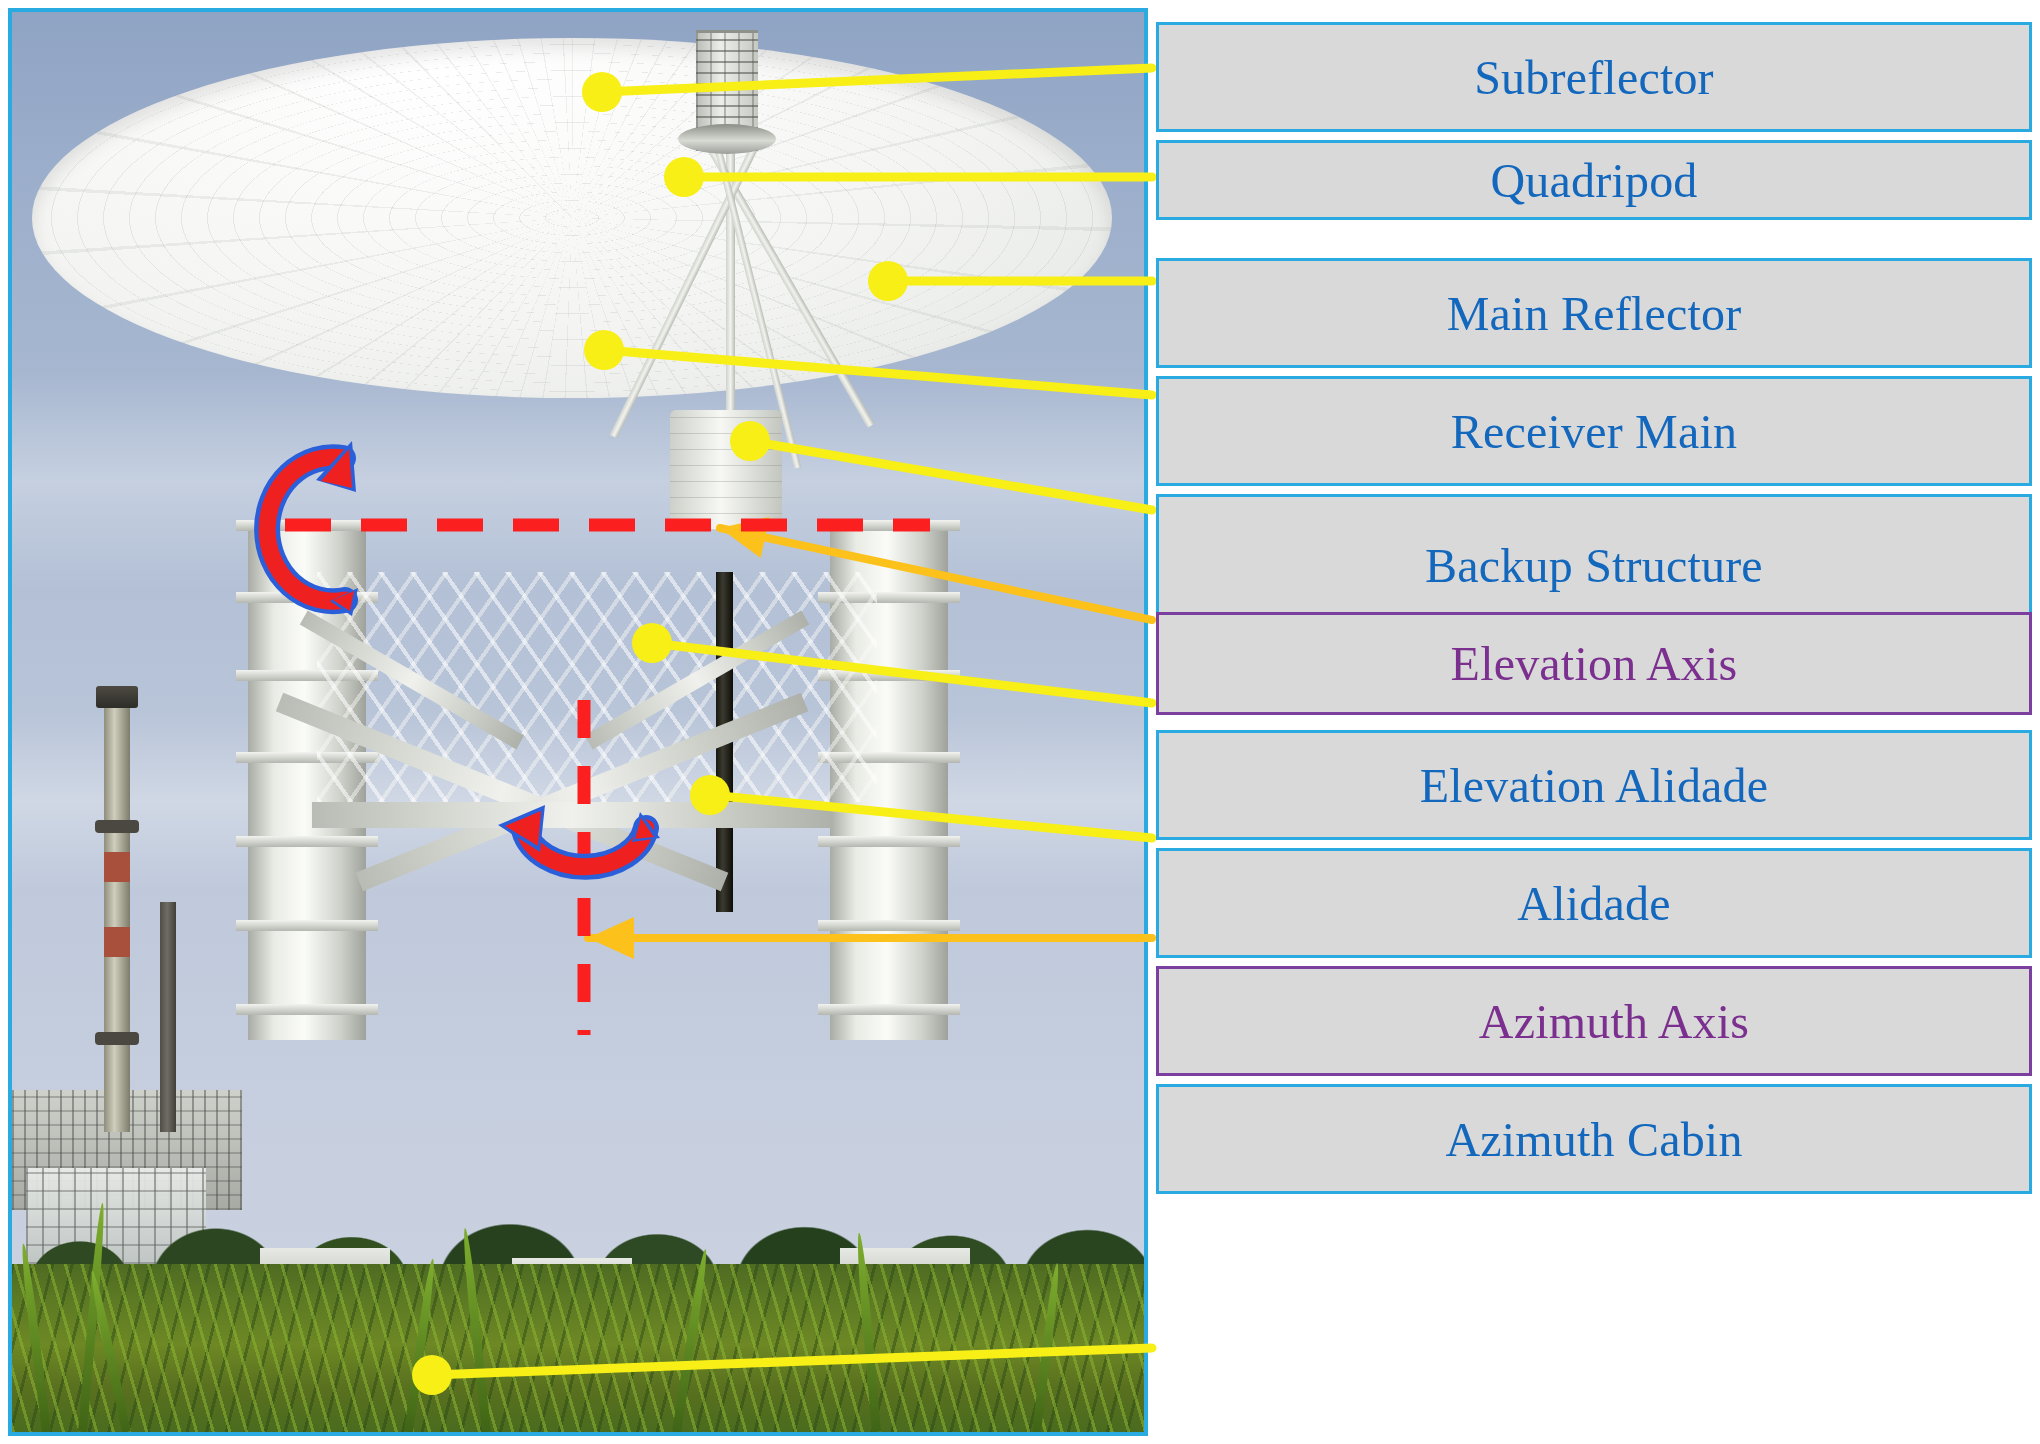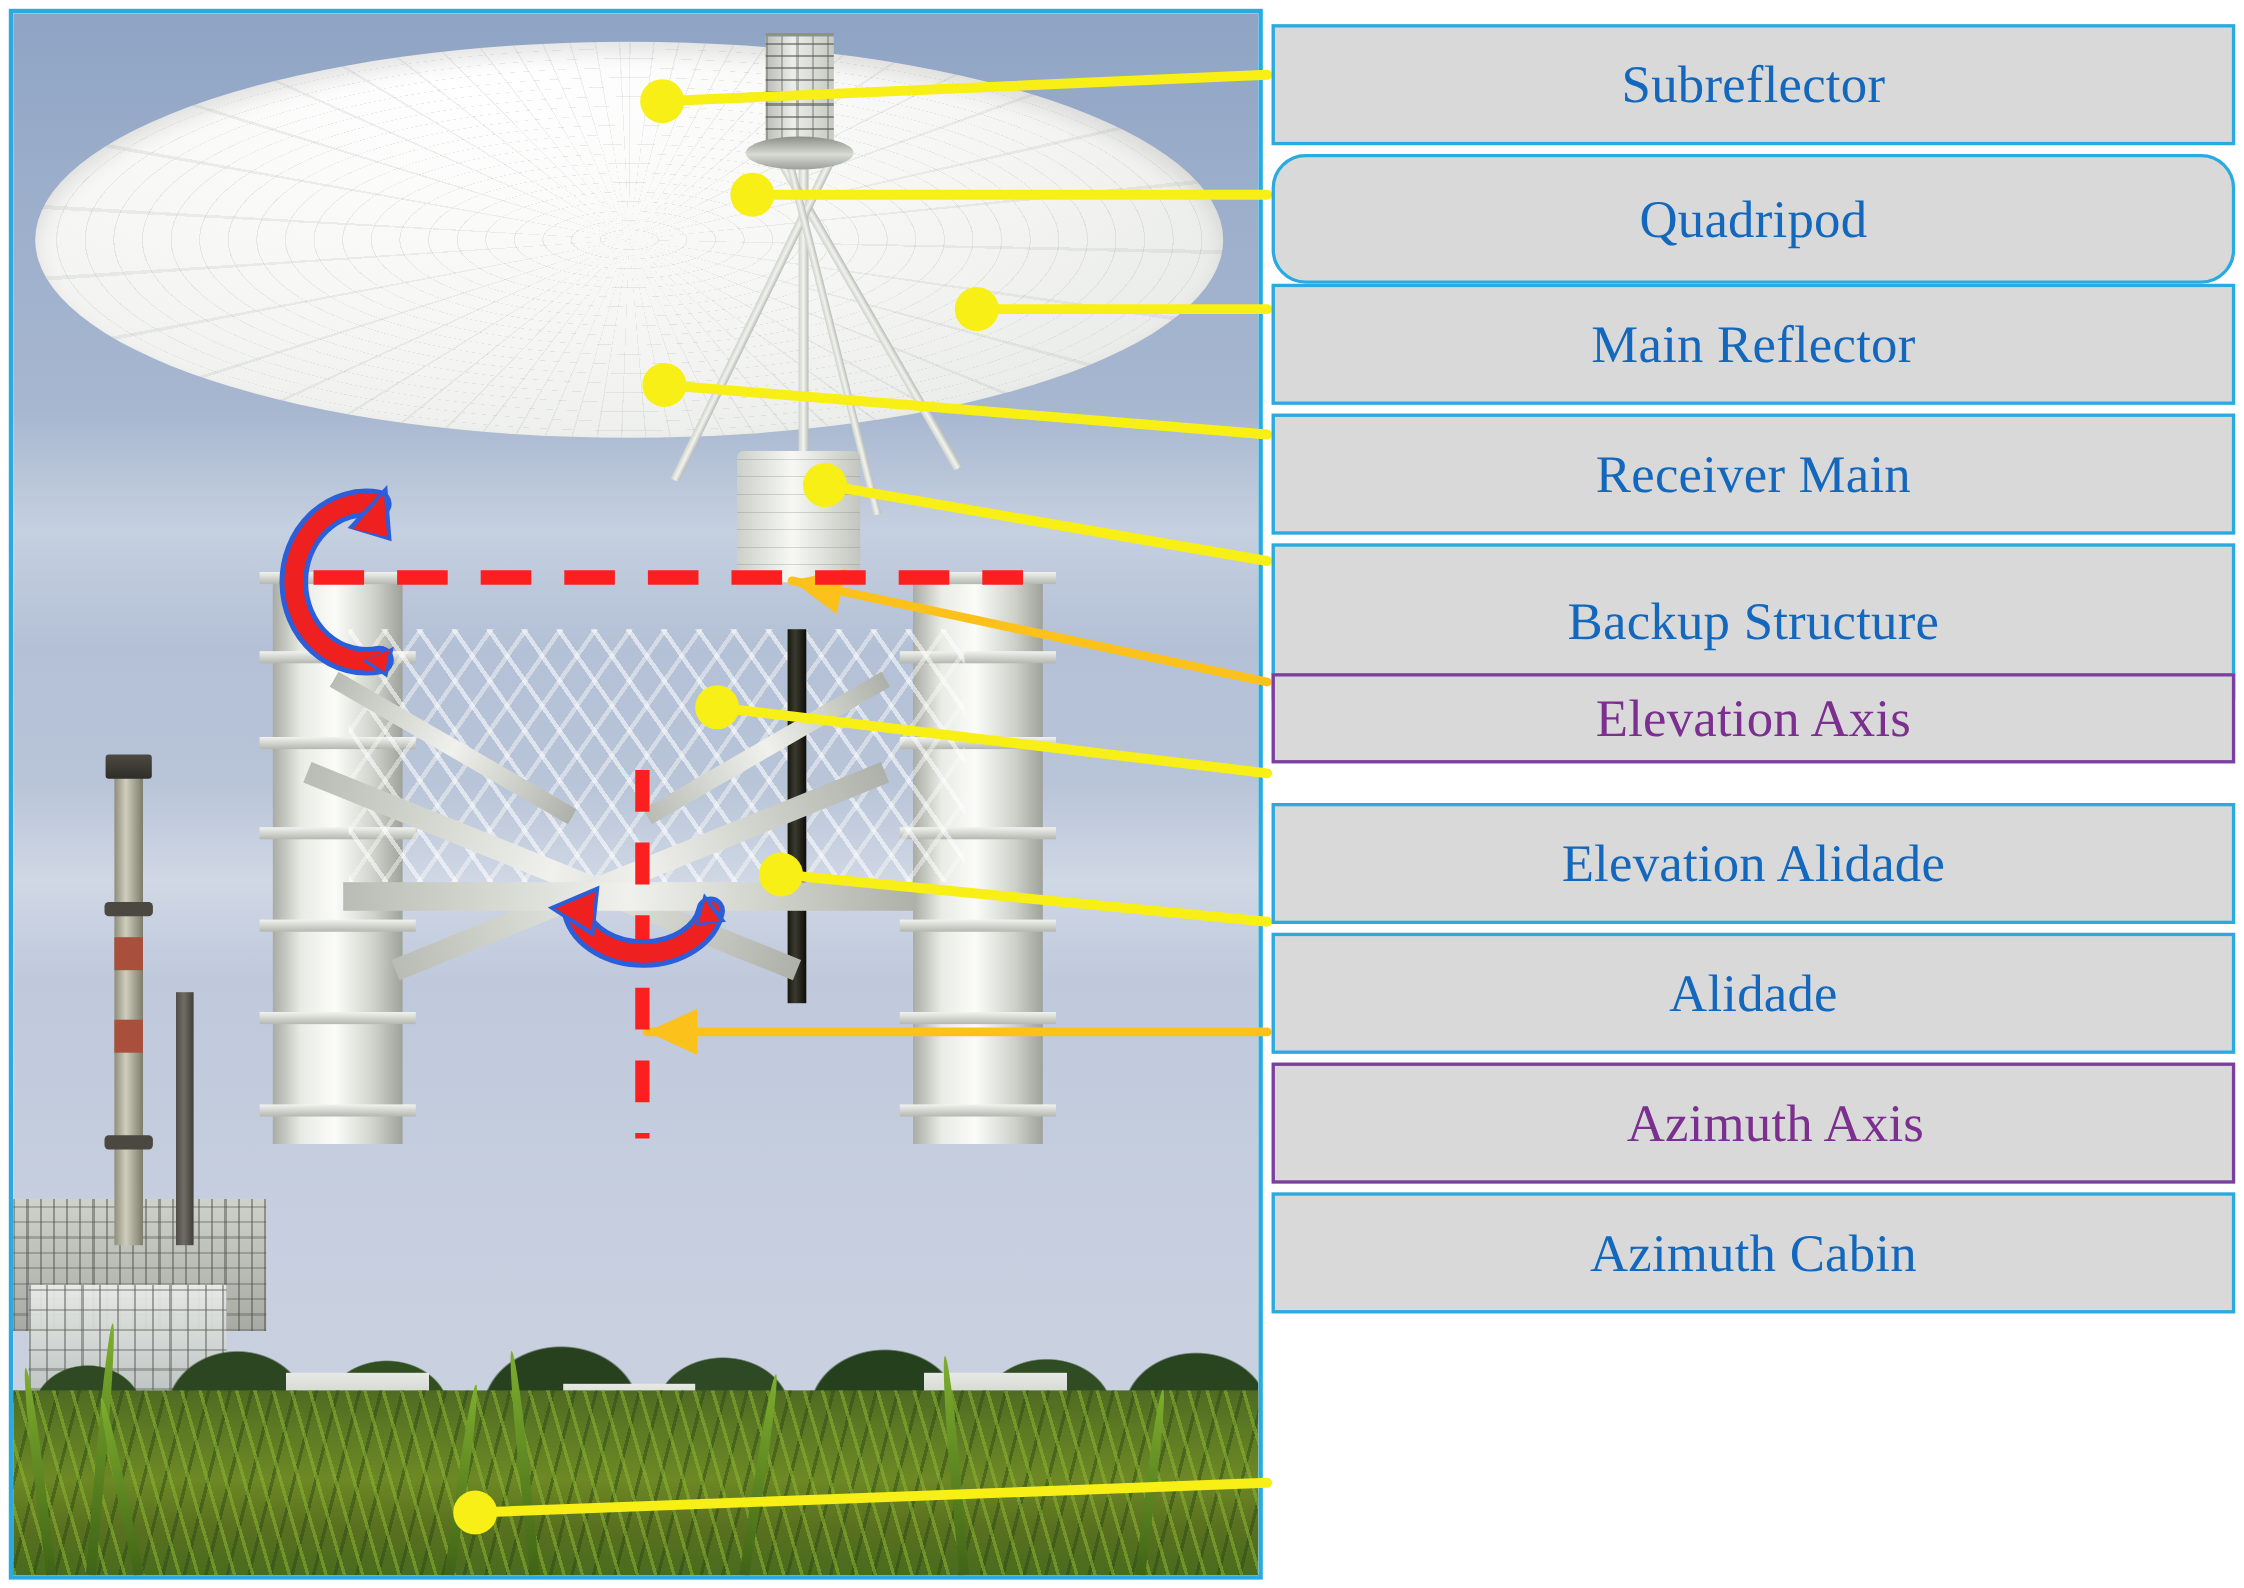--- a/index.html
+++ b/index.html
@@ -308,33 +308,33 @@
         <path d="M 640 812 L 660 838 L 632 842 Z" fill="#2b5fd9"></path>
         <path d="M 641 818 L 654 837 L 635 839 Z" fill="#ef2020"></path>
       </g>
     </g>
   </svg>
 
   <div id="labels">
       <div class="lbl blue" style="top: 14px; height: 110px;">
         <span>Subreflector</span>
       </div>
-      <div class="lbl blue" style="top: 132px; height: 118px; border-radius: 31px;">
+      <div class="lbl blue" style="top: 132px; height: 80px;">
         <span>Quadripod</span>
       </div>
       <div class="lbl blue" style="top: 250px; height: 110px;">
         <span>Main Reflector</span>
       </div>
       <div class="lbl blue" style="top: 368px; height: 110px;">
         <span>Receiver Main</span>
       </div>
       <div class="lbl blue" style="top: 486px; height: 142px;">
         <span>Backup Structure</span>
       </div>
-      <div class="lbl purple" style="top: 604px; height: 82px;">
+      <div class="lbl purple" style="top: 604px; height: 103px;">
         <span>Elevation Axis</span>
       </div>
       <div class="lbl blue" style="top: 722px; height: 110px;">
         <span>Elevation Alidade</span>
       </div>
       <div class="lbl blue" style="top: 840px; height: 110px;">
         <span>Alidade</span>
       </div>
       <div class="lbl purple" style="top: 958px; height: 110px; padding-left: 40px;">
         <span>Azimuth Axis</span>

